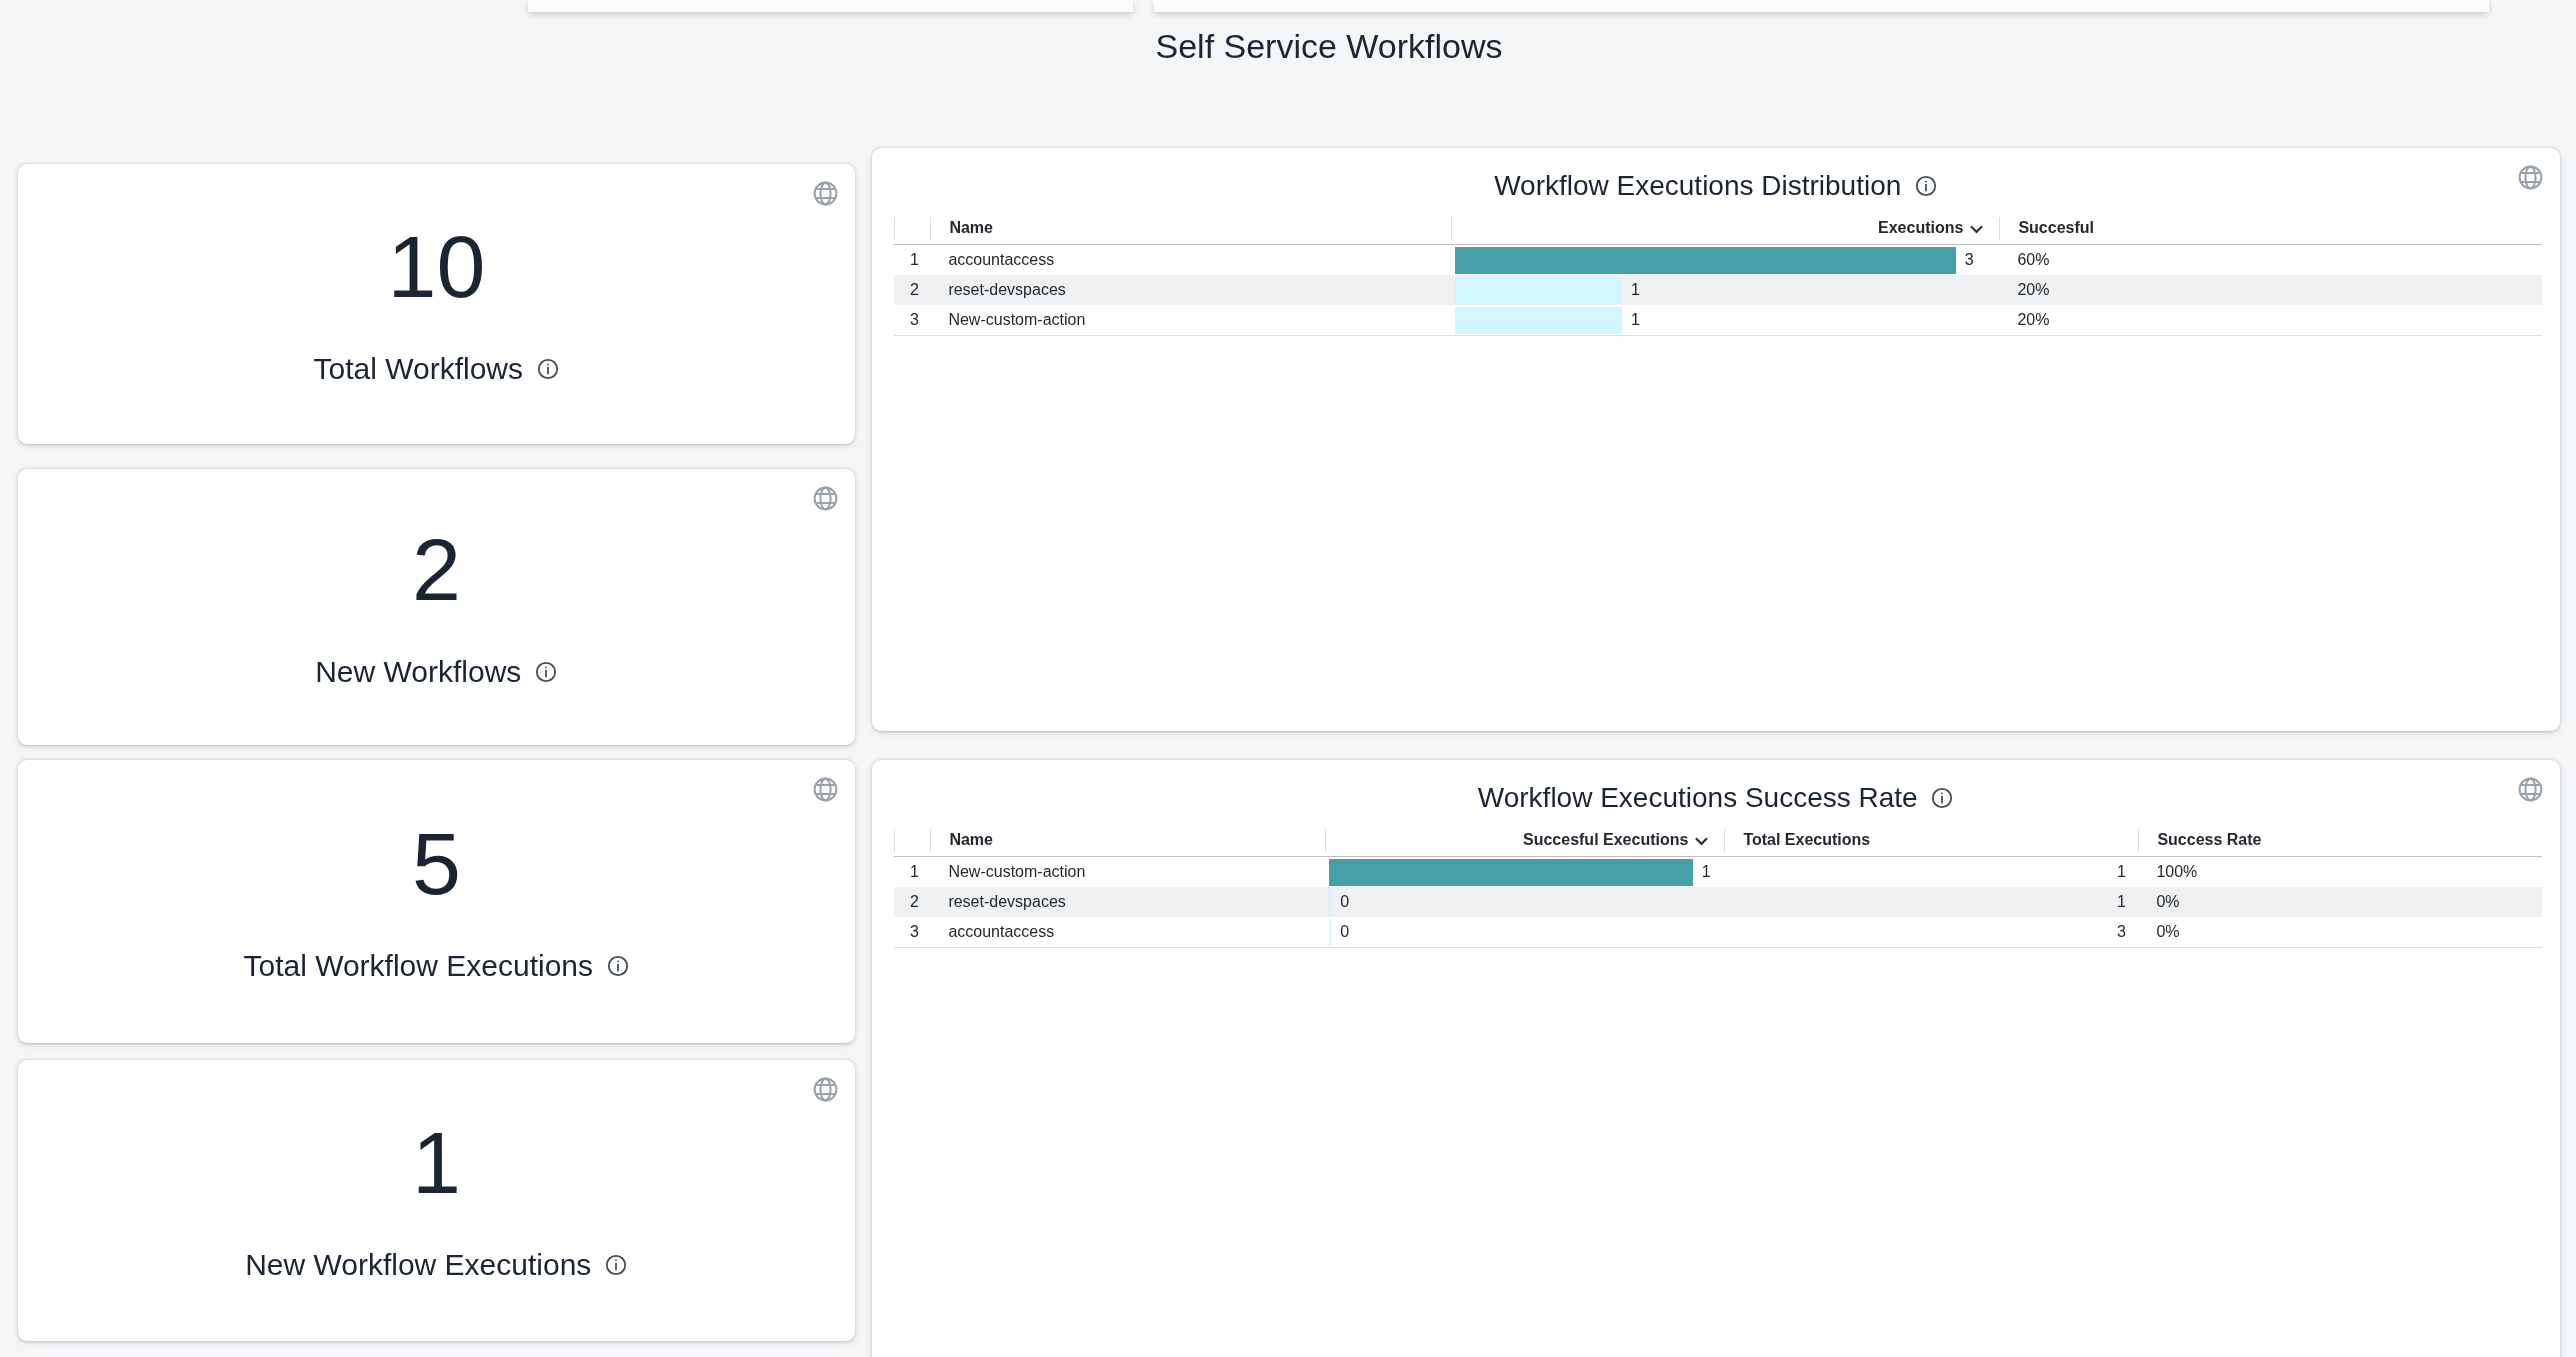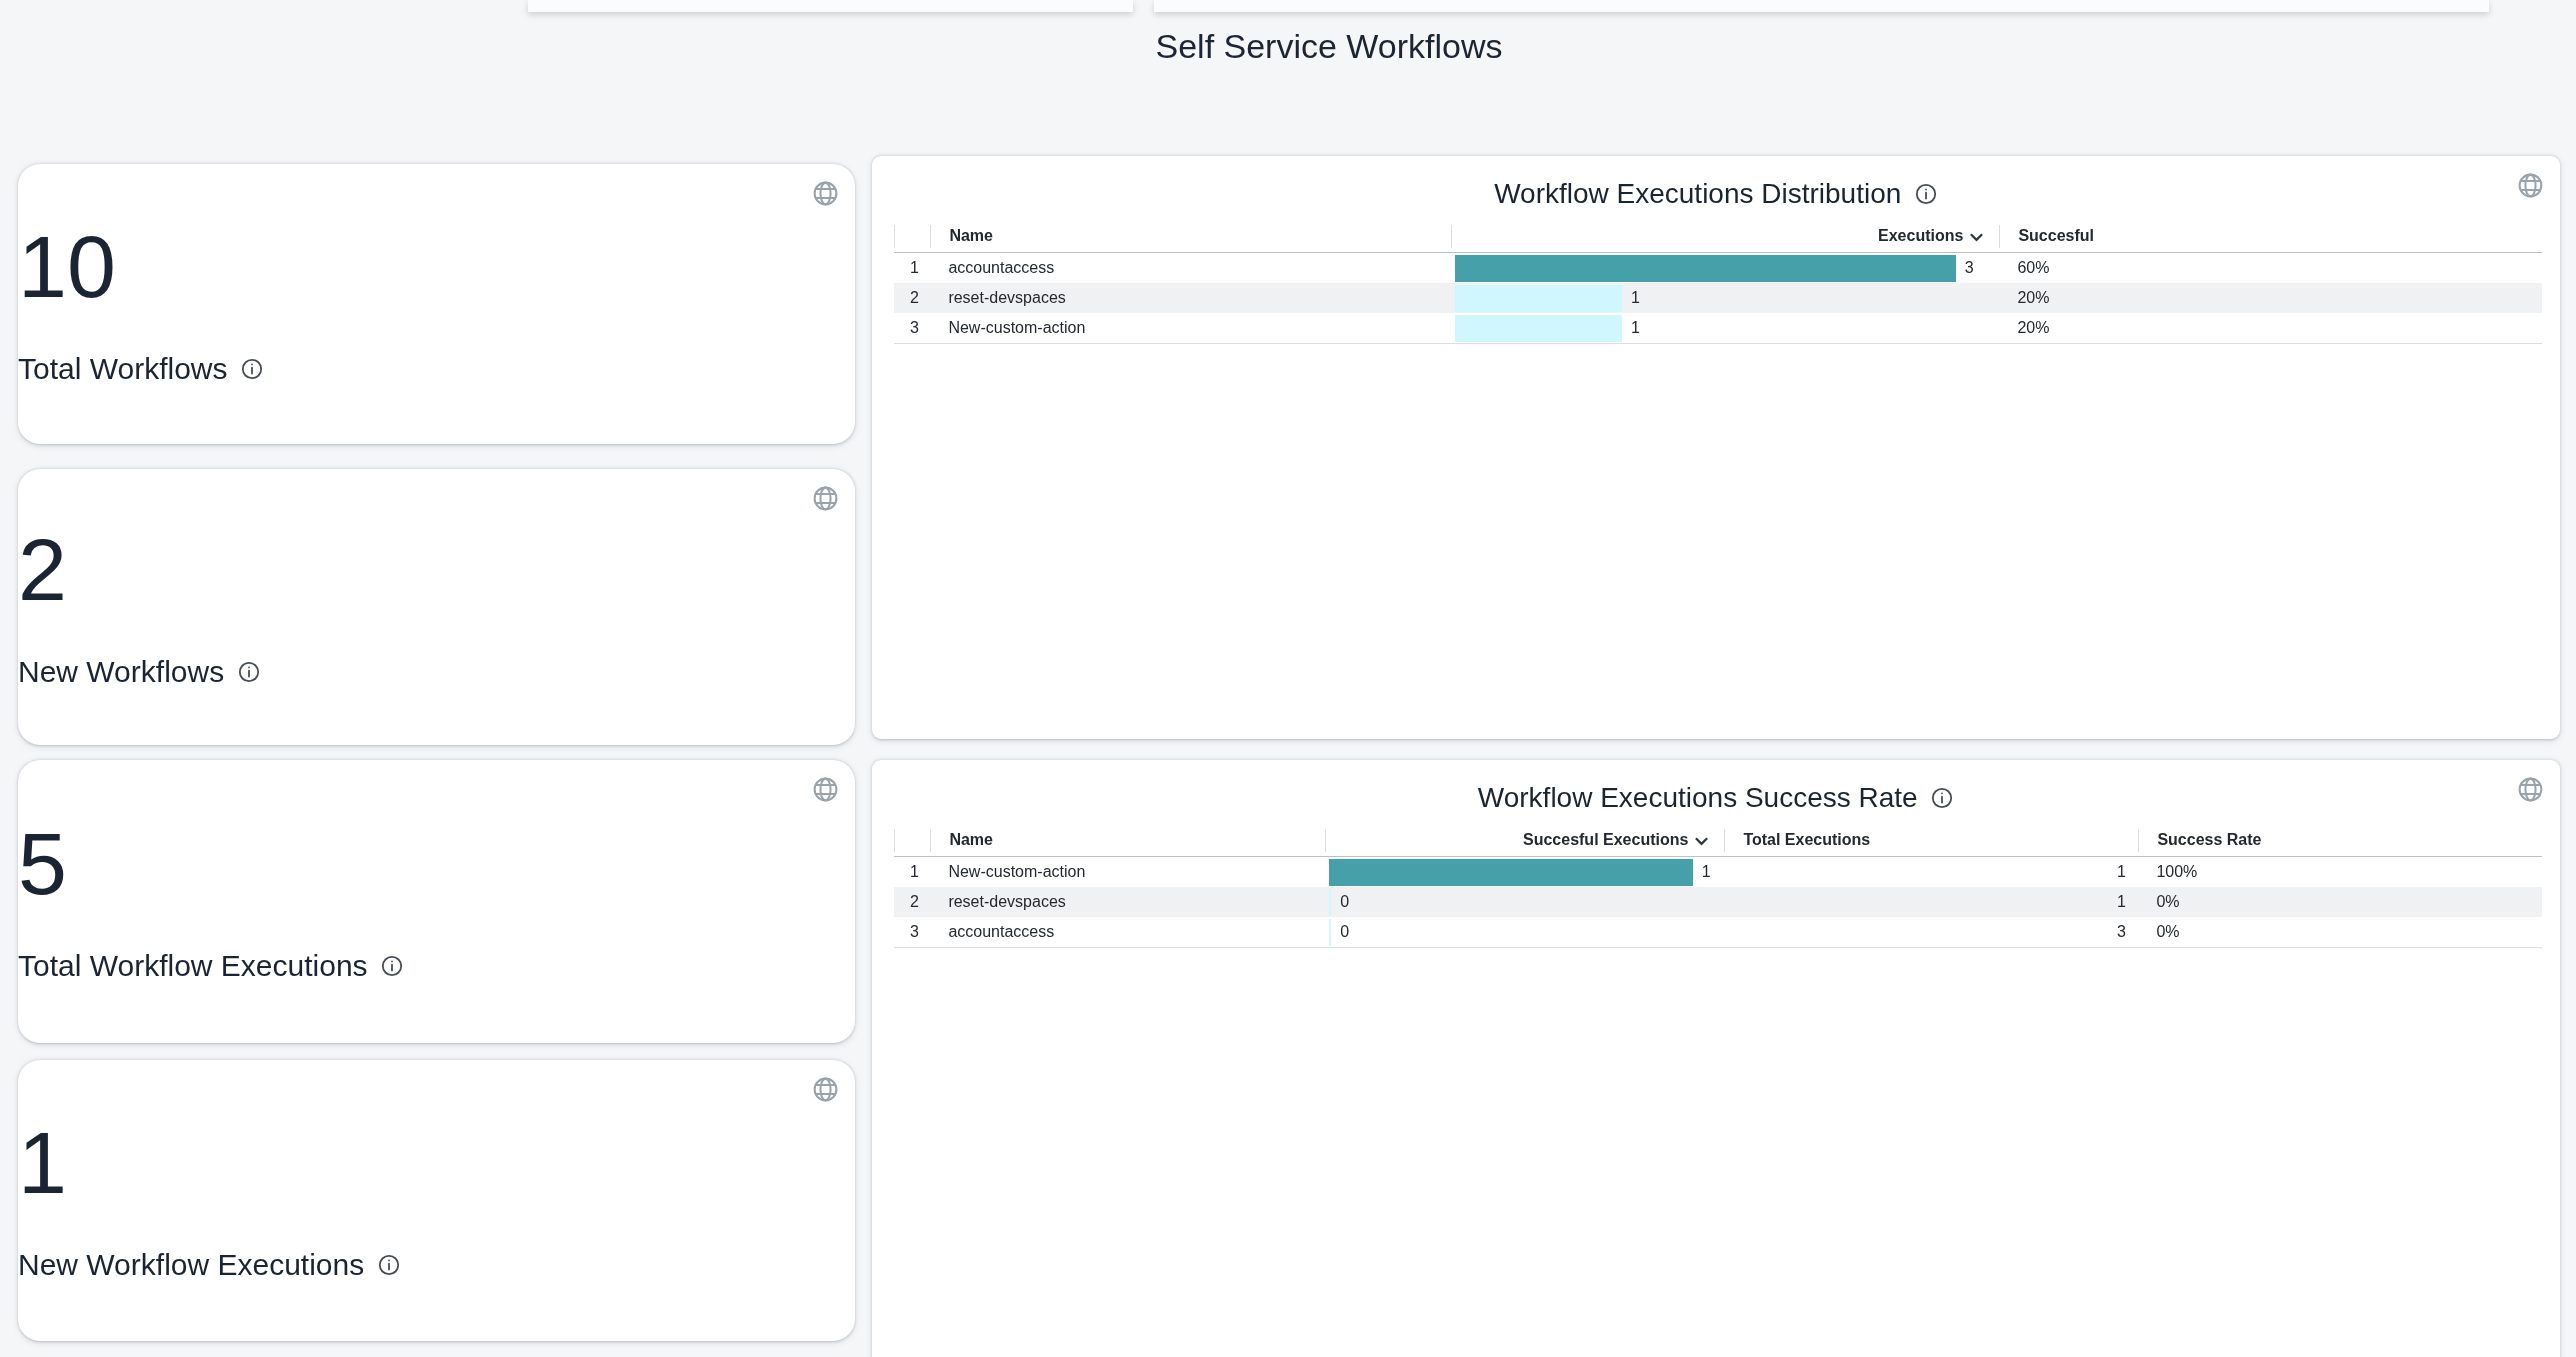--- a/index.html
+++ b/index.html
@@ -13,31 +13,31 @@
   .top-block.b{left:1154px;width:1335px;}
 
   .page-title{position:absolute;top:27px;left:0;width:100%;text-align:center;
               font-size:34px;font-weight:500;color:#1c2534;padding-left:41px;}
 
   .card{position:absolute;background:#fff;border-radius:9px;
         box-shadow:0 0.9px 2.7px rgba(40,45,60,.22),0 1.8px 7.2px rgba(40,45,60,.10);}
 
   
   .stat-card{left:18px;width:837px;display:flex;flex-direction:column;
-             align-items:flex-start;justify-content:center;gap:41px;border-radius:22px;}
+             align-items:center;justify-content:center;gap:41px;}
   .stat-card.c1{top:164px;height:280px;}
   .stat-card.c2{top:469px;height:276px;}
   .stat-card.c3{top:760px;height:283px;}
   .stat-card.c4{top:1060px;height:281px;}
   .stat-value{font-size:88px;color:#1b2433;line-height:1;}
   .stat-label{display:flex;align-items:center;gap:12.5px;font-size:30px;color:#1b2433;}
 
   
   .panel{left:872px;width:1688px;}
-  .panel.p1{top:156px;height:583px;}
+  .panel.p1{top:148px;height:583px;}
   .panel.p2{top:760px;height:608px;}
   .panel-title{display:flex;align-items:center;justify-content:center;gap:12.5px;
                margin-top:21.5px;font-size:28px;color:#1b2433;}
 
   .globe{position:absolute;top:15px;right:15px;width:29px;height:29px;cursor:pointer;}
   .info-icon{width:24px;height:24px;display:inline-block;cursor:pointer;}
 
   
   .table{position:absolute;left:22.4px;right:18px;top:64px;font-size:16px;color:#23292f;}
   .trow{display:grid;align-items:center;height:30px;}

